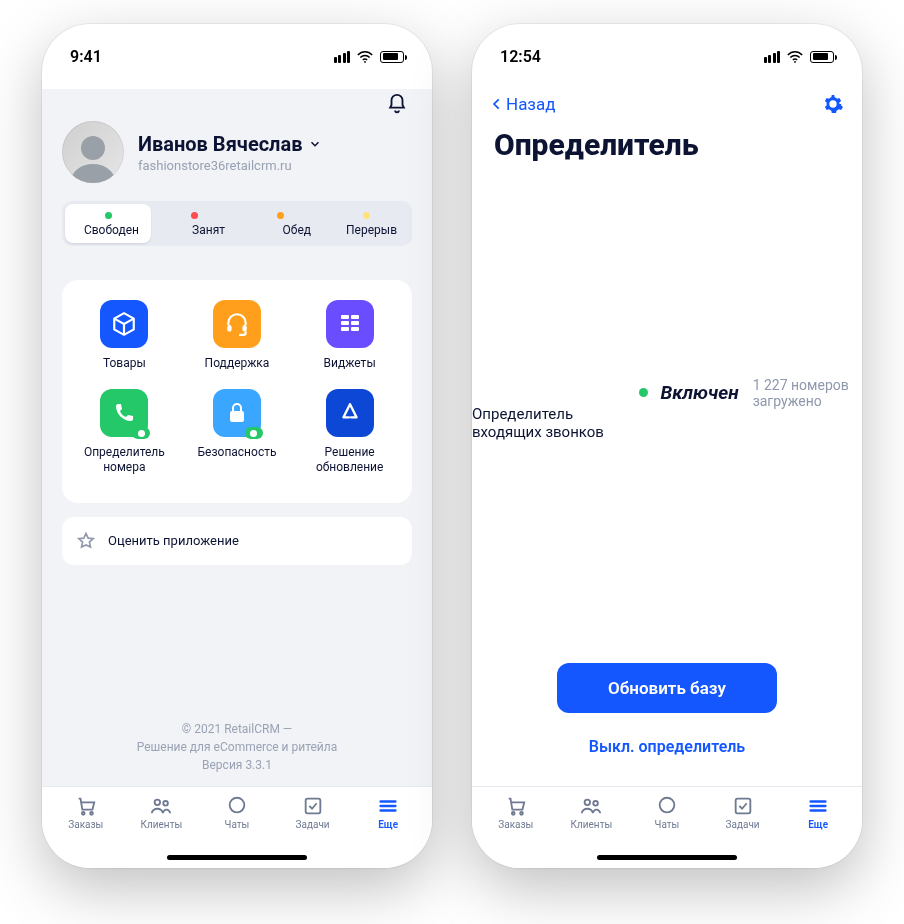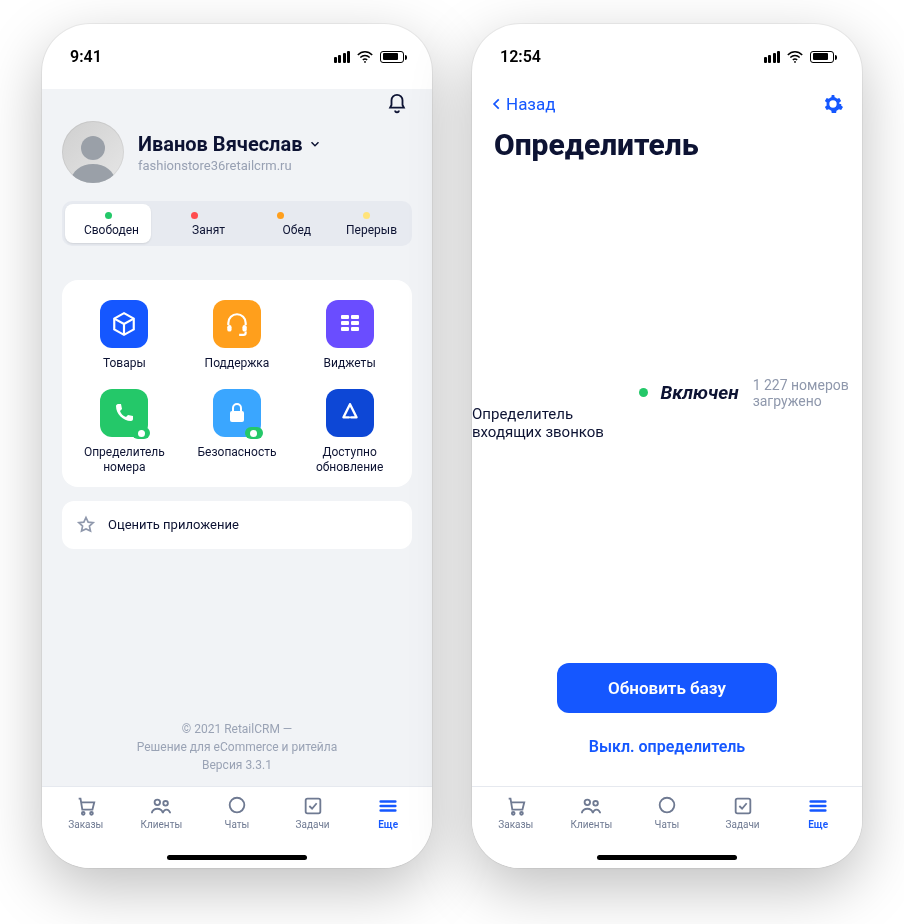--- a/index.html
+++ b/index.html
@@ -29,21 +29,21 @@
   .avatar svg{position:absolute;left:50%;top:50%;transform:translate(-50%,-45%);}
   .user-name-row{display:flex;align-items:center;gap:6px;}
   .user-name{ font-size:20px; font-weight:700; color:#0d1333;}
   .user-sub{ font-size:13px; color:#98a1b3; margin-top:2px;}
   .status-seg{ margin-top:18px; background:#e7eaf0; border-radius:10px; display:flex; padding:3px;}
   .seg{ flex:1; text-align:right; padding:8px 12px 6px; border-radius:8px; cursor:pointer;}
   .seg.active{ background:#fff; box-shadow:0 1px 2px rgba(0,0,0,.1);}
   .seg-dot{ width:7px;height:7px;border-radius:50%;margin:0 auto 4px;}
   .seg-label{ font-size:12px; color:#0d1333;}
 
-  .card-grid{ margin:18px 20px 0; background:#fff; border-radius:16px; padding:16px 6px 8px; display:grid; grid-template-columns:repeat(3,1fr); row-gap:10px;}
+  .card-grid{ margin:18px 20px 0; background:#fff; border-radius:16px; padding:16px 6px 24px; display:grid; grid-template-columns:repeat(3,1fr); row-gap:10px;}
   .grid-item{ display:flex; flex-direction:column; align-items:center; gap:8px; padding:4px 4px;}
   .grid-icon{ width:48px;height:48px;border-radius:12px;display:flex;align-items:center;justify-content:center;position:relative;}
   .gi-badge{ position:absolute; right:-2px; bottom:-2px; width:18px; height:12px; background:#24c869; border-radius:6px; display:flex; align-items:center; justify-content:center;}
   .gi-badge::before{content:"";width:7px;height:7px;border-radius:50%;background:#fff;}
   .grid-label{ font-size:12px; color:#0d1333; text-align:center; line-height:1.25;}
 
   .bottom-cards{ margin:14px 20px 0; display:flex; gap:12px;border-radius:16px;}
   .bc{ flex:1; background:#fff; border-radius:12px; padding:14px 14px; display:flex; align-items:center; gap:12px;}
   .bc-text{ font-size:13px; color:#0d1333; line-height:1.25;}
 
@@ -195,21 +195,21 @@
             <span class="gi-badge"></span>
           </div>
           <div class="grid-label">Безопасность</div>
         </div>
         <div class="grid-item">
           <div class="grid-icon" style="background:#0d47d6">
             <svg width="26" height="26" viewBox="0 0 24 24" fill="none" stroke="#fff" stroke-width="2.2" stroke-linecap="round">
                 <path d="M12 4l-6 12M12 4l6 12M6 16h5M13 16h5"></path>
               </svg>
           </div>
-          <div class="grid-label">Доступно обновление</div>
+          <div class="grid-label">Решение обновление</div>
         </div>
       </div>
 
       <div class="bottom-cards">
         <div class="bc">
           <svg width="20" height="20" viewBox="0 0 24 24" fill="none" stroke="#8f98ac" stroke-width="2">
               <path d="M12 3l2.6 5.6 6 .6-4.5 4.1 1.3 6L12 16.8 6.6 19.3l1.3-6L3.4 9.2l6-.6z"></path>
             </svg>
           <span class="bc-text">Оценить приложение</span>
         </div>

